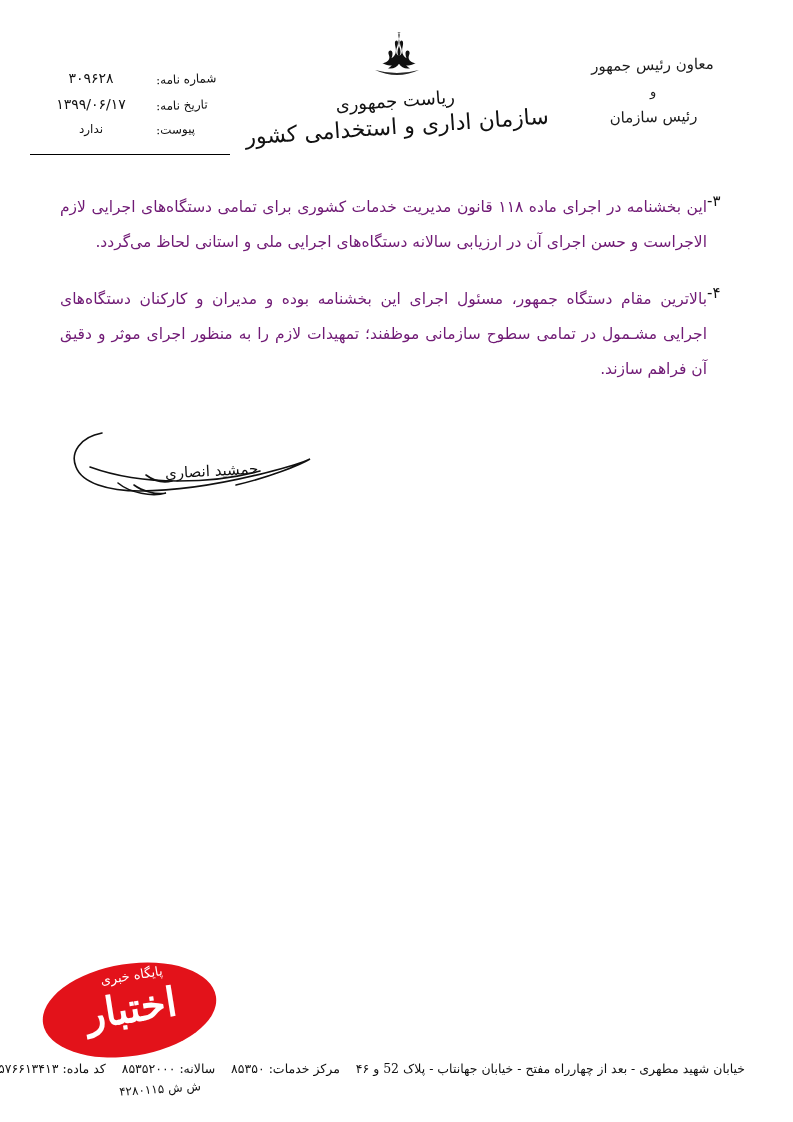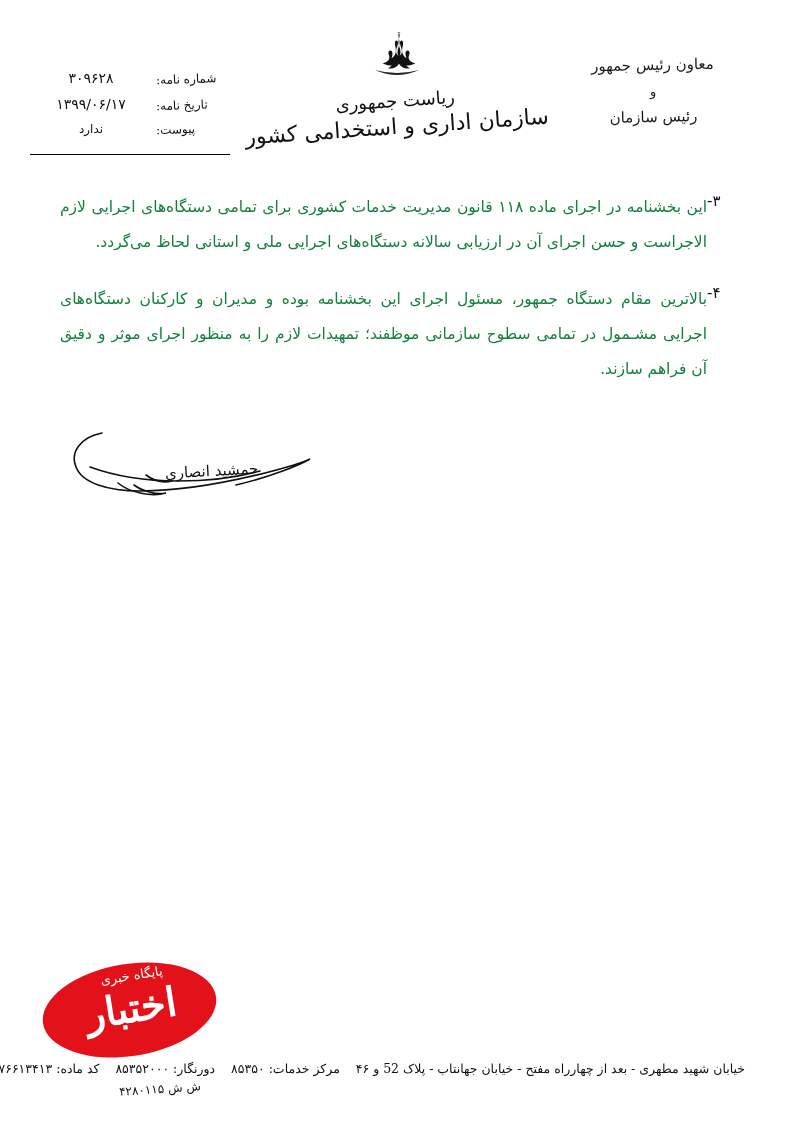--- a/index.html
+++ b/index.html
@@ -124,21 +124,21 @@
     padding-top: 2px;
     color: #111;
     direction: rtl;
   }
   .clause-text {
     flex: 1;
     font-size: 15.5px;
     line-height: 2.25;
     text-align: justify;
     text-align-last: right;
-    color: #15803d;
+    color: #701a75;
     font-family: "DejaVu Sans", "Liberation Sans", sans-serif;
   }
 
   
   .signature-area {
     position: absolute;
     top: 415px;
     left: 0;
     width: 793px;
     height: 120px;
@@ -310,20 +310,20 @@
   <div class="stamp-main">اختبار</div>
 </div>
 
 <div class="footer">
   <div class="footer-line">
     <span>خیابان شهید مطهری - بعد از چهارراه مفتح - خیابان جهانتاب - پلاک 52 و ۴۶</span>
     &nbsp;&nbsp;
     <span>مرکز خدمات:</span>
     <span>۸۵۳۵۰</span>
     &nbsp;&nbsp;
-    <span>دورنگار:</span>
+    <span>سالانه:</span>
     <span>۸۵۳۵۲۰۰۰</span>
     &nbsp;&nbsp;
     <span>کد ماده:</span>
     <span>۱۵۷۶۶۱۳۴۱۳</span>
   </div>
   <div class="footer-code">ش ش ۴۲۸۰۱۱۵</div>
 </div>
 
 </body></html>

